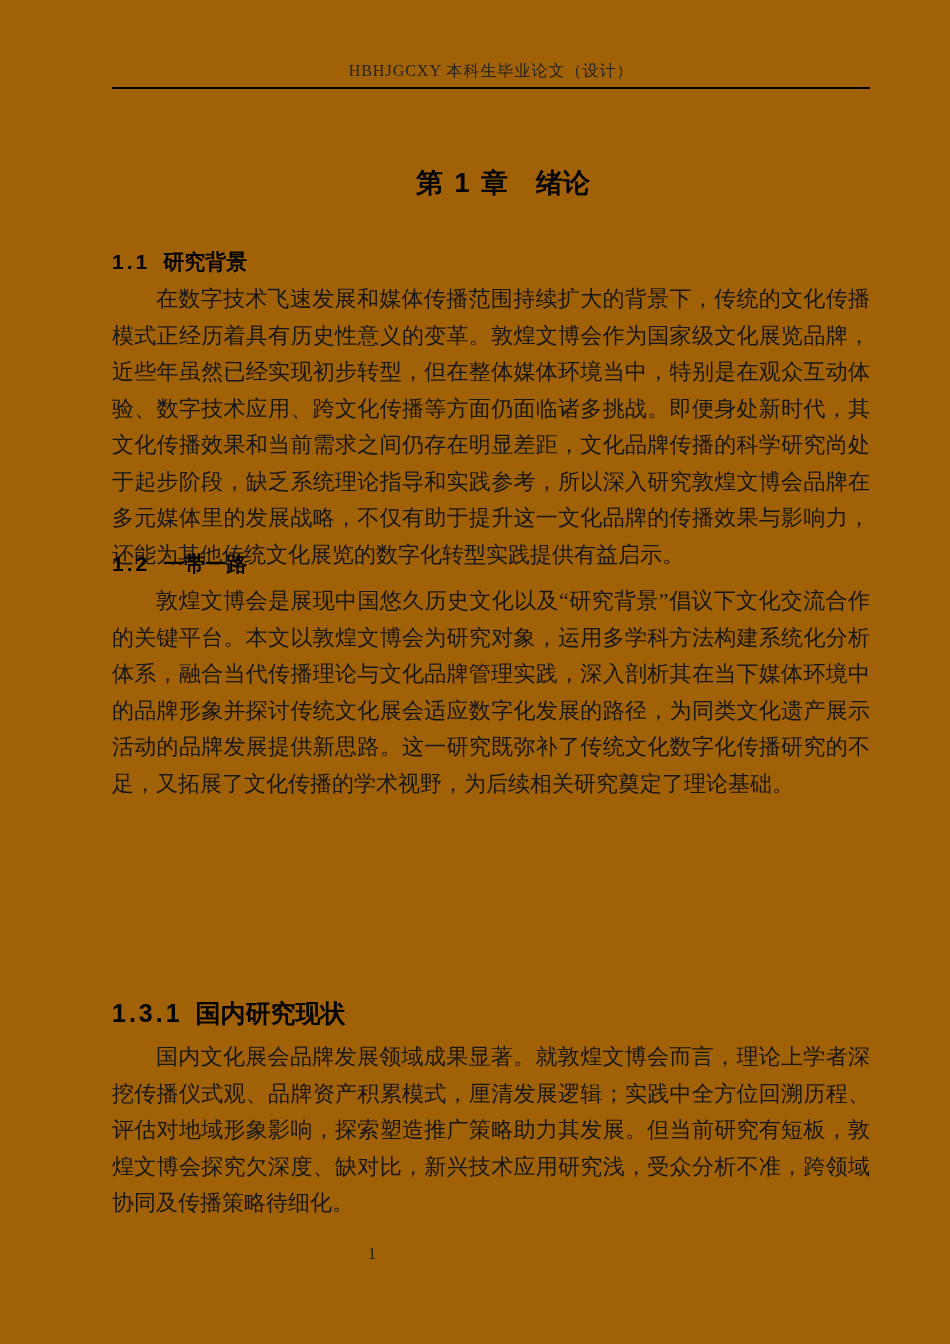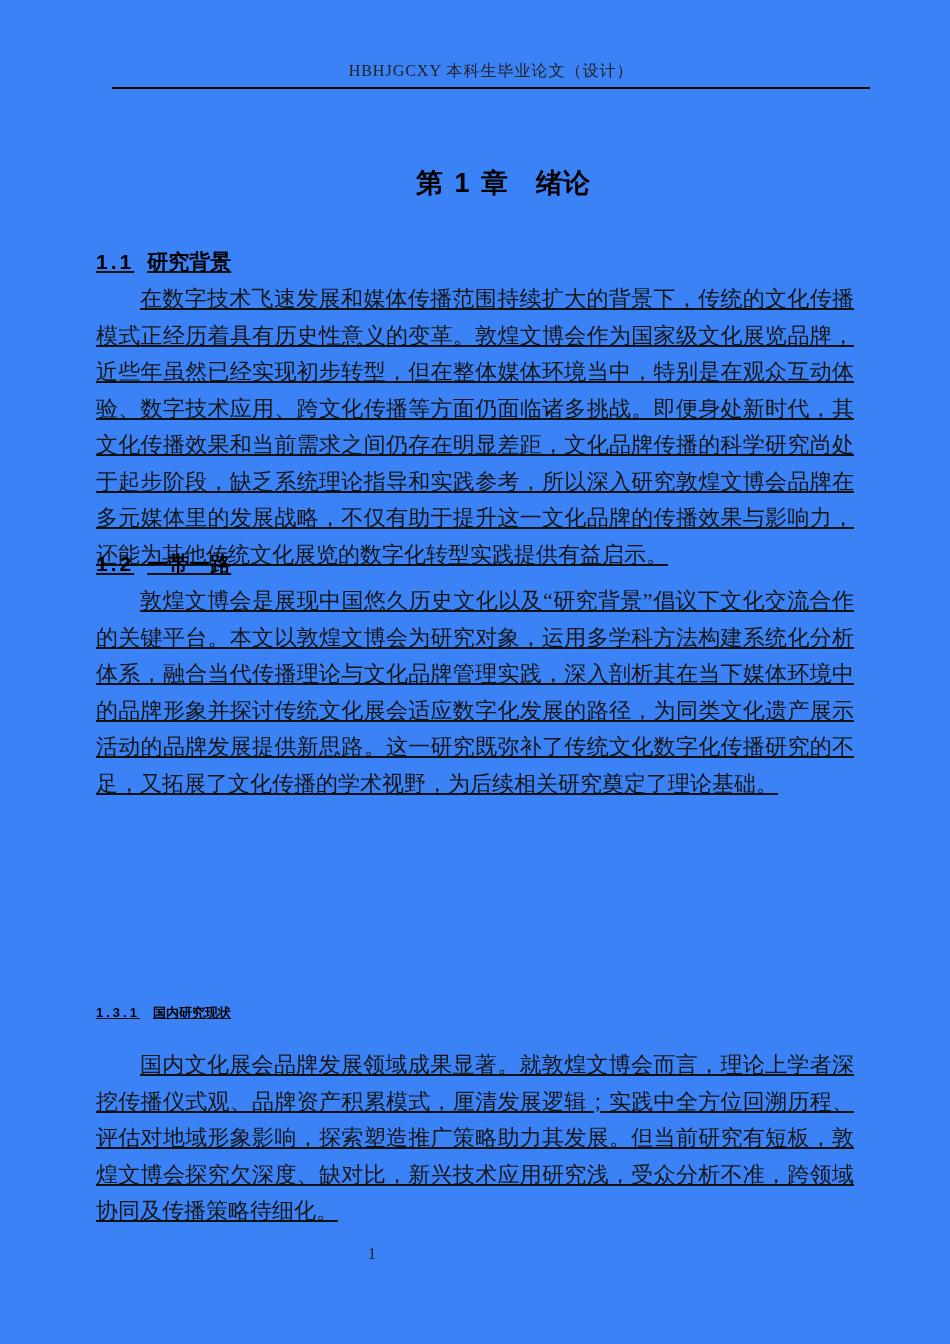--- a/index.html
+++ b/index.html
@@ -4,21 +4,21 @@
 <style>
   html, body { margin: 0; padding: 0; }
   body {
     width: 950px; height: 1344px;
     background: #ffffff;
     font-family: "Liberation Serif", "DejaVu Serif", serif;
     color: #111111;
     position: relative;
     overflow: hidden;
   }
-  .page { position: absolute; inset: 0; background: #3b82f6; }
+  .page { position: absolute; inset: 0; background: #a16207; }
 
   
   .doc-header {
     position: absolute;
     left: 112px; top: 58px; width: 758px;
     text-align: center;
     font-size: 16px;
     line-height: 26px;
     color: #222;
     padding-bottom: 3px;
@@ -35,56 +35,56 @@
     font-family: "Liberation Sans", "DejaVu Sans", sans-serif;
     font-weight: bold;
     font-size: 27px;
     line-height: 40px;
     color: #000;
   }
   .chapter-title .num { letter-spacing: 2px; }
   .chapter-title .gap { display: inline-block; width: 26px; }
 
   
-  .section { position: absolute; left: 96px; width: 758px; text-decoration: underline; }
+  .section { position: absolute; left: 112px; width: 758px; }
   #sec-1-1 { top: 247px; }
   #sec-1-2 { top: 549px; }
   #sec-1-3 { top: 983px; }
 
   h2.sec-heading {
     margin: 0;
     font-family: "Liberation Sans", "DejaVu Sans", sans-serif;
     font-weight: bold;
     font-size: 21px;
     line-height: 30px;
     color: #000;
   }
   h3.sub-heading {
     margin: 16px 0 0 0;
     font-family: "Liberation Sans", "DejaVu Sans", sans-serif;
     font-weight: bold;
-    font-size: 13px;
+    font-size: 25px;
     line-height: 28px;
     color: #000;
   }
   .sec-heading .num, .sub-heading .num { letter-spacing: 3px; }
   .sec-heading .hgap { display: inline-block; width: 13px; }
   .sub-heading .hgap { display: inline-block; width: 13px; }
 
   .section p {
     margin: 0;
     font-size: 22px;
     line-height: 36.5px;
     text-align: justify;
     text-justify: inter-ideograph;
     text-indent: 2em;
     color: #161616;
   }
   h2.sec-heading + p { margin-top: 4px; }
-  h3.sub-heading + p { margin-top: 20px; }
+  h3.sub-heading + p { margin-top: 12px; }
 
   
   .page-number {
     position: absolute;
     left: 368px; top: 1245px;
     font-size: 16px;
     color: #222;
   }
 </style>
 </head>

